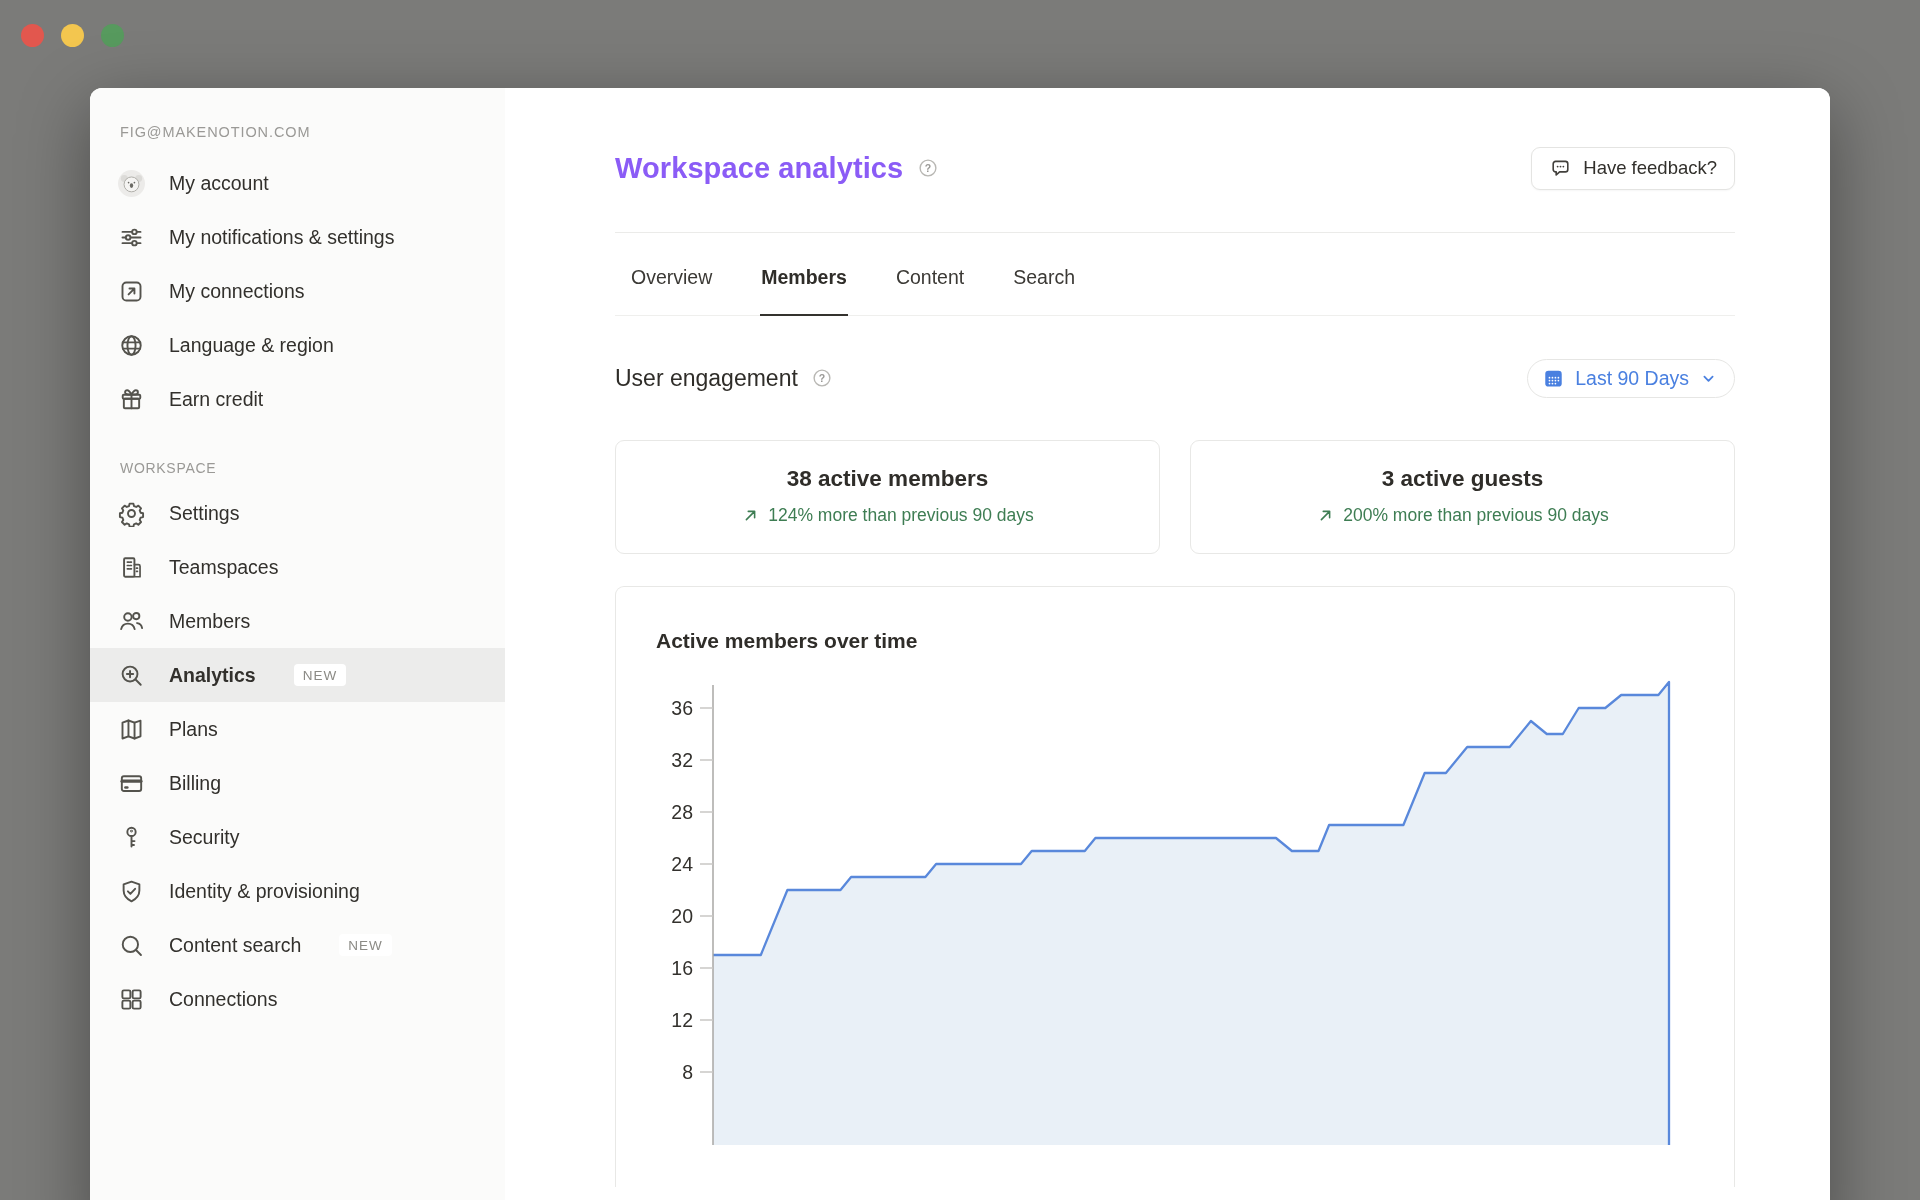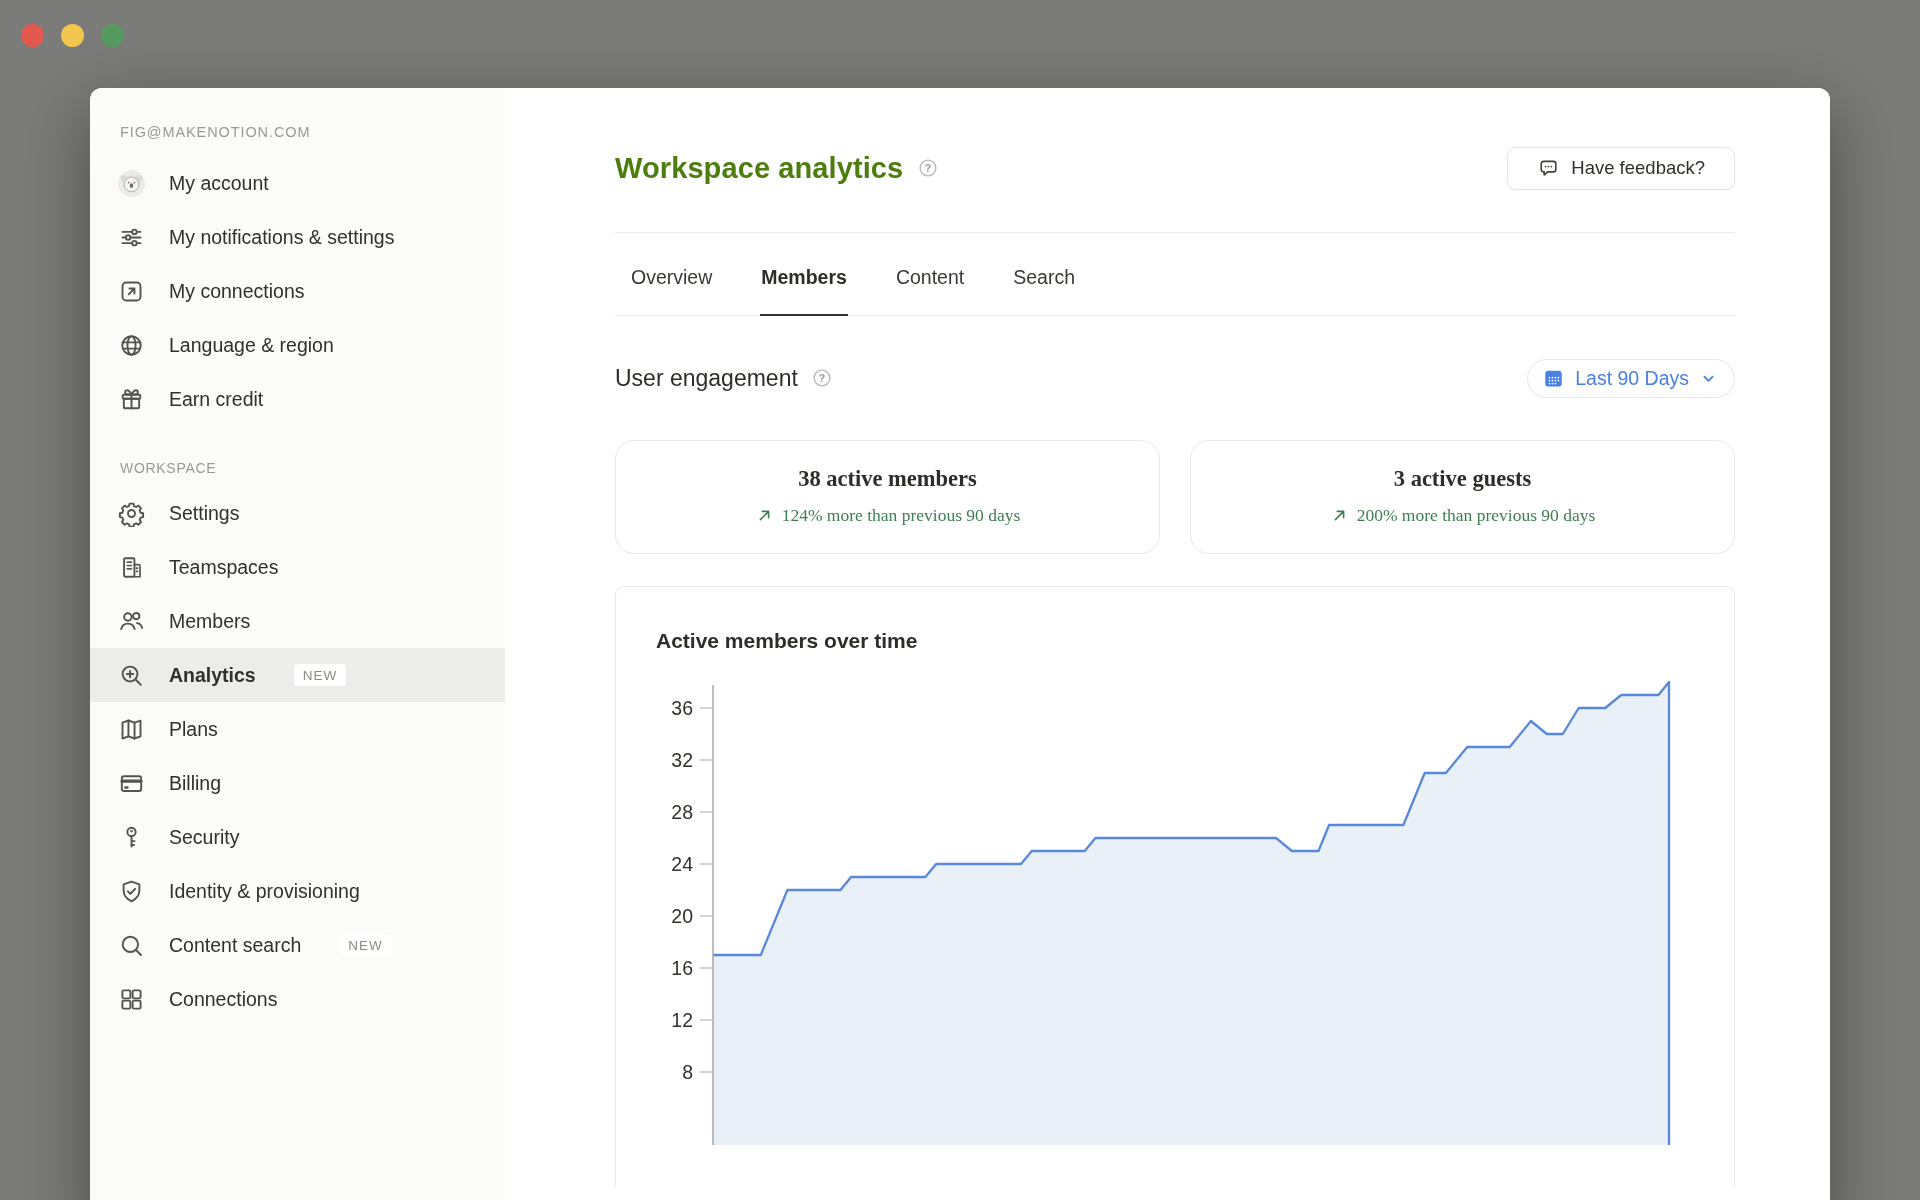--- a/index.html
+++ b/index.html
@@ -30,43 +30,43 @@
   .side-item .ico{width:27px;height:27px;flex:none;color:#54534D;display:flex;align-items:center;justify-content:center;}
   .side-item .ico svg{width:27px;height:27px;}
   .side-item .lbl{max-width:245px;line-height:1.45;padding:9px 0;}
   .badge{background:#ffffff;color:#8B8A85;font-size:13.5px;font-weight:500;letter-spacing:1px;
          padding:4px 9px 3px;border-radius:4px;margin-left:14px;flex:none;}
 
   
   .main{flex:1;background:#fff;padding:0 95px 0 110px;box-sizing:border-box;position:relative;overflow:hidden;}
   .hdr-row{display:flex;align-items:center;justify-content:space-between;margin-top:56px;height:48px;}
   .hdr-left{display:flex;align-items:center;gap:14px;}
-  .page-title{font-size:29px;font-weight:700;color:#4d7c0f;letter-spacing:.1px;}
+  .page-title{font-size:29px;font-weight:700;color:#8b5cf6;letter-spacing:.1px;}
   .help{width:22px;height:22px;color:#B3B2AE;display:inline-flex;cursor:pointer;}
   .help svg{width:22px;height:22px;}
-  .feedback-btn{display:flex;align-items:center;gap:11px;padding:9px 29px;border:1px solid #E4E4E2;border-radius:9px;
+  .feedback-btn{display:flex;align-items:center;gap:11px;padding:9px 17px;border:1px solid #E4E4E2;border-radius:9px;
       background:#fff;font-size:18.5px;font-weight:500;color:#32302C;cursor:pointer;box-shadow:0 1px 2px rgba(15,15,15,.04);}
   .feedback-btn svg{width:23px;height:23px;color:#42403C;}
 
   .divider{border-top:1px solid #EBEBE9;margin-top:40px;}
 
   .tabs{display:flex;gap:47px;padding-left:15px;border-bottom:1px solid #EFEFED;}
   .tab{padding:33px 1px 25px;font-size:19.5px;color:#3B3935;cursor:pointer;border-bottom:2.5px solid transparent;margin-bottom:-1px;}
   .tab.active{font-weight:700;color:#2F2D29;border-bottom-color:#34322E;}
 
   .engage-row{display:flex;align-items:center;justify-content:space-between;margin-top:40px;height:44px;}
   .engage-left{display:flex;align-items:center;gap:13px;}
   .engage-title{font-size:23px;font-weight:400;color:#2F2D29;}
   .range-pill{display:flex;align-items:center;gap:11px;padding:7px 17px 7px 15px;border:1px solid #E6E6E4;border-radius:20px;
       background:#fff;color:#4A80E0;font-size:19.5px;cursor:pointer;}
   .range-pill .cal{width:21px;height:21px;color:#4A80E0;}
   .range-pill .chev{width:17px;height:17px;color:#4A80E0;}
 
   .cards{display:grid;grid-template-columns:1fr 1fr;gap:30px;margin-top:40px;}
-  .stat-card{border:1px solid #E8E8E6;border-radius:19px;text-align:center;padding:25px 10px 24px;box-sizing:border-box;background:#fff;font-family:Liberation Serif, serif;}
+  .stat-card{border:1px solid #E8E8E6;border-radius:9px;text-align:center;padding:25px 10px 24px;box-sizing:border-box;background:#fff;}
   .stat-title{font-size:22.5px;font-weight:700;color:#2F2D29;}
   .stat-delta{margin-top:13px;color:#3E7D53;font-size:17.5px;display:inline-flex;align-items:center;gap:8px;}
   .stat-delta svg{width:19px;height:19px;}
 
   .chart-card{margin-top:32px;border:1px solid #E8E8E6;border-bottom:none;border-radius:9px 9px 0 0;height:600px;
       position:relative;background:#fff;overflow:hidden;}
   .chart-title{position:absolute;left:40px;top:42px;font-size:21px;font-weight:700;color:#2F2D29;}
   .chart-svg{position:absolute;left:0;top:0;}
 </style>
 </head>

